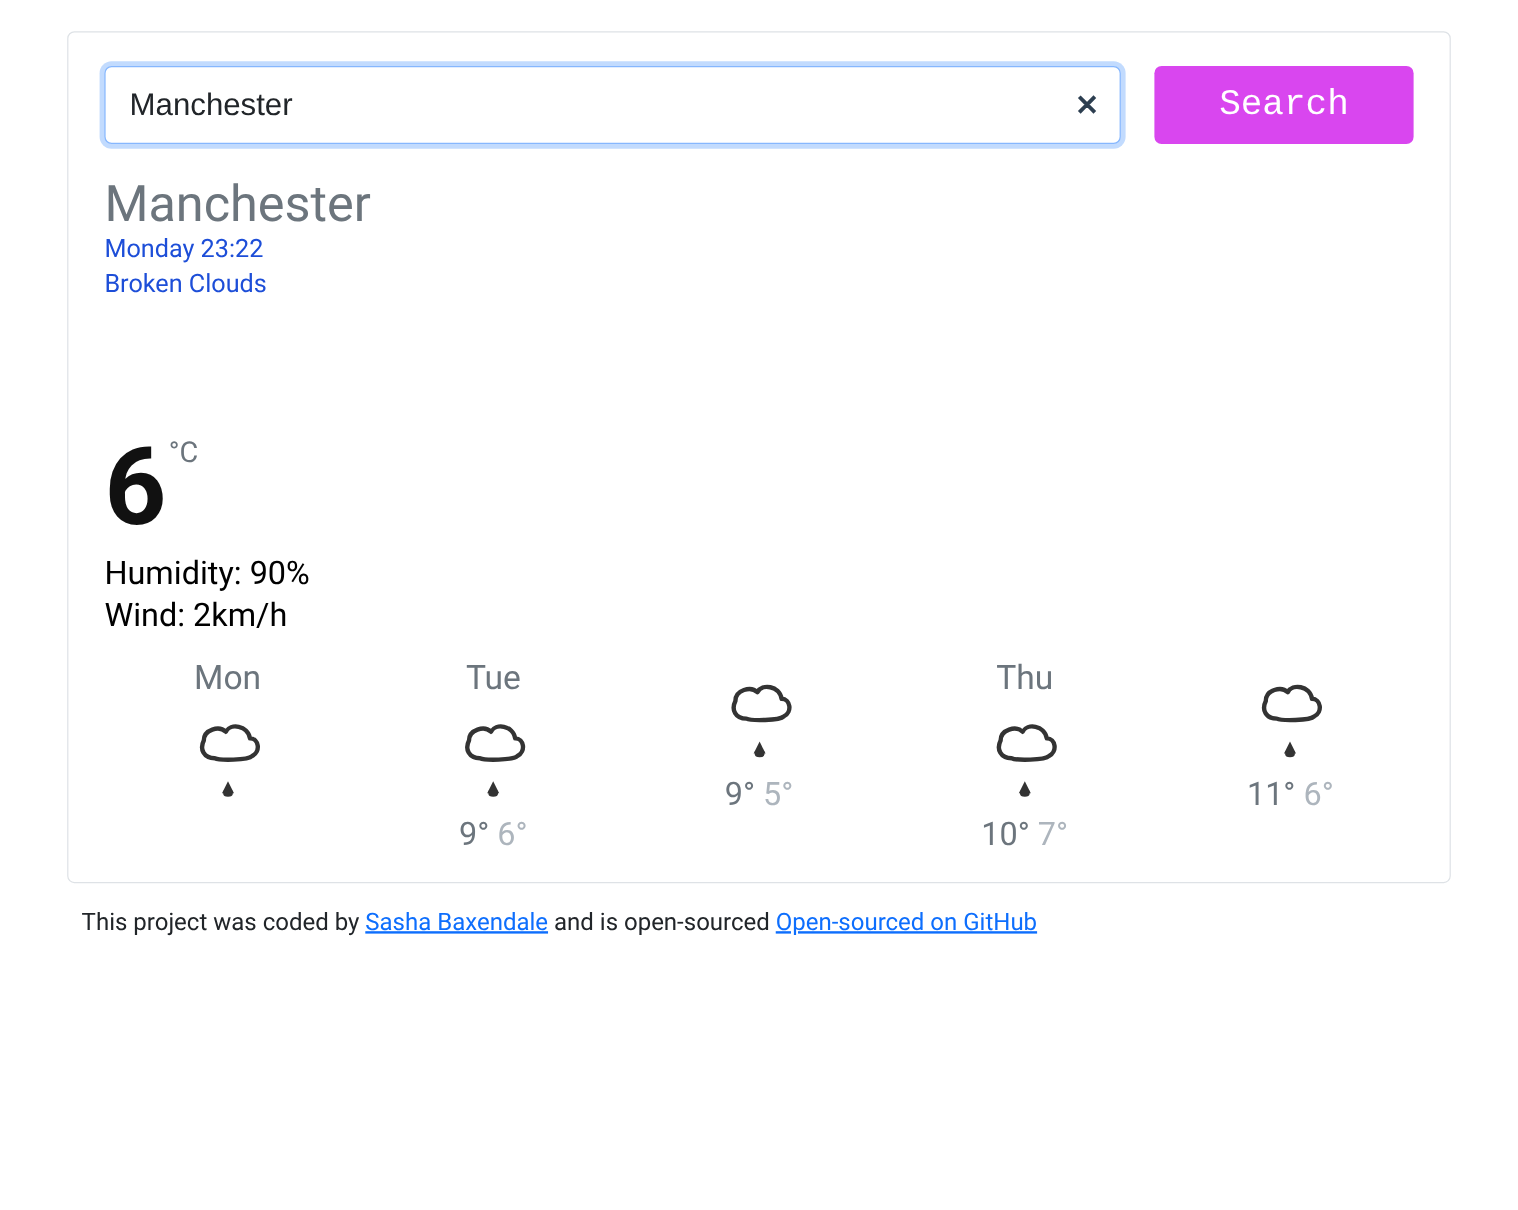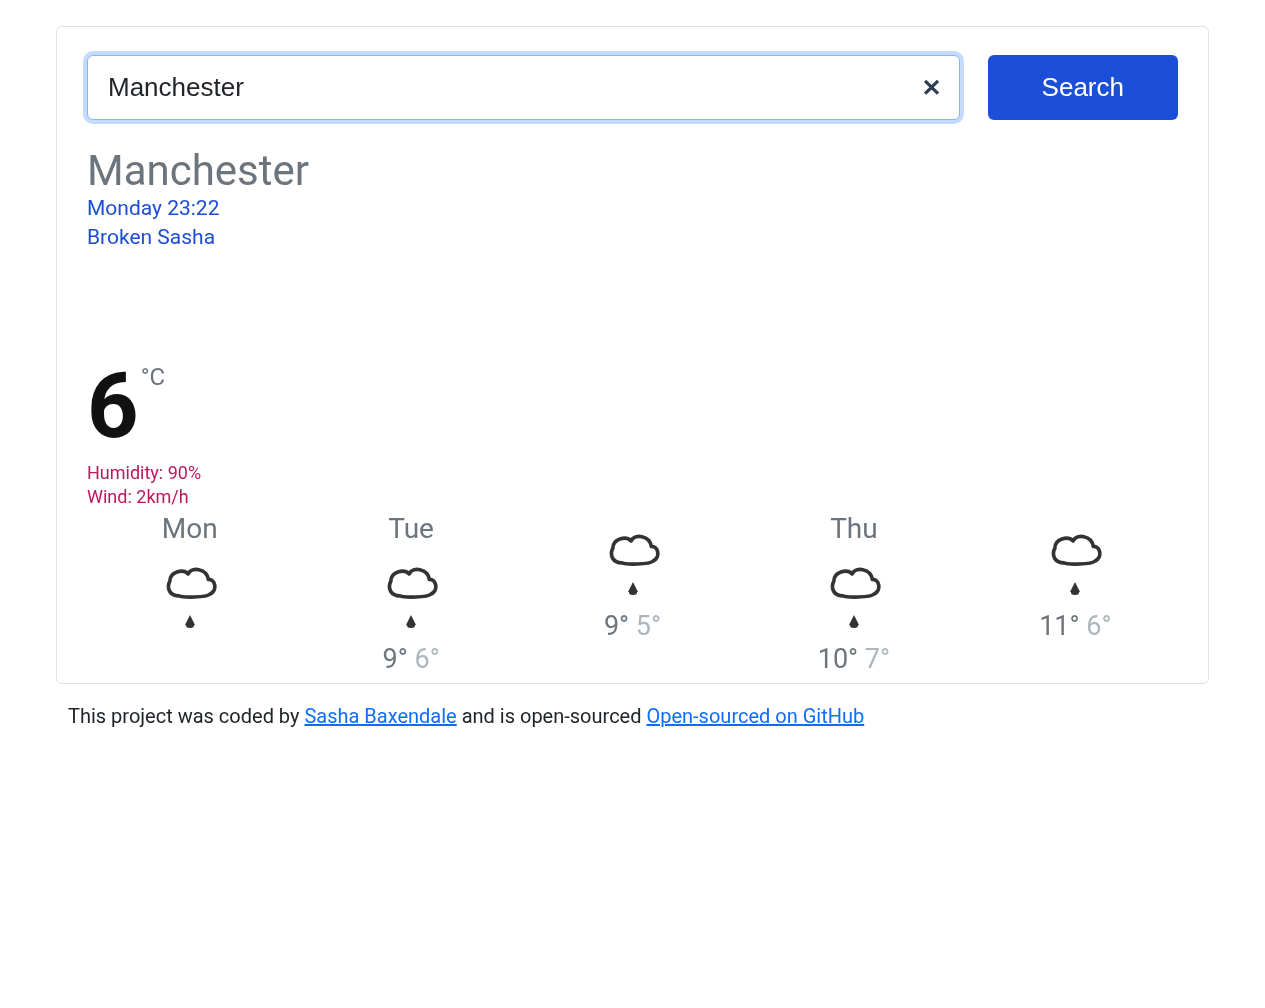--- a/index.html
+++ b/index.html
@@ -10,21 +10,21 @@
     color: #212529;
     font-size: 16px;
   }
   .page {
     padding: 26px 56px 20px 56px;
     max-width: 1265px;
   }
   .card {
     border: 1px solid #dee2e6;
     border-radius: 6px;
-    padding: 28px 30px 8px 30px;
+    padding: 28px 30px 24px 30px;
     background: #fff;
   }
   .search-row {
     display: flex;
     gap: 28px;
     align-items: stretch;
   }
   .search-input-wrap {
     flex: 1;
     position: relative;
@@ -46,28 +46,29 @@
     top: 50%;
     transform: translateY(-50%);
     font-size: 24px;
     color: #2c3e50;
     cursor: pointer;
     line-height: 1;
     font-weight: 700;
     user-select: none;
   }
   .search-btn {
-    background: #1d4ed8;
+    background: #d946ef;
     border: none;
     color: #fff;
-    font-size: 26px;
+    font-size: 30px;
     padding: 0 54px;
     border-radius: 6px;
     cursor: pointer;
     white-space: nowrap;
+    font-family: Liberation Mono, monospace;
   }
   .overview {
     margin-top: 28px;
   }
   .city-name {
     font-size: 42px;
     font-weight: 400;
     color: #6c757d;
     margin: 0;
     line-height: 1.1;
@@ -92,27 +93,27 @@
   .temp-unit {
     font-size: 24px;
     color: #6c757d;
     margin-top: -6px;
     margin-left: 2px;
   }
   .stats {
     margin-top: 16px;
   }
   .stat-line {
-    font-size: 18px;
-    color: #be185d;
+    font-size: 27px;
+    color: #000000;
     line-height: 1.3;
   }
   .forecast {
     display: flex;
-    margin-top: 4px;
+    margin-top: 16px;
     gap: 16px;
   }
   .forecast-col {
     flex: 1;
     text-align: center;
   }
   .fc-day {
     font-size: 28px;
     color: #6c757d;
   }
@@ -178,21 +179,21 @@
       <div class="search-input-wrap">
         <input type="text" class="search-input" value="Manchester" style="">
         <span class="clear-x">✕</span>
       </div>
       <button class="search-btn">Search</button>
     </div>
 
     <div class="overview">
       <h1 class="city-name">Manchester</h1>
       <p class="meta-line">Monday 23:22</p>
-      <p class="meta-line">Broken Sasha</p>
+      <p class="meta-line">Broken Clouds</p>
     </div>
 
     <div class="temp-row">
       <span class="temp-value">6</span>
       <span class="temp-unit">°C</span>
     </div>
 
     <div class="stats">
       <div class="stat-line">Humidity: 90%</div>
       <div class="stat-line">Wind: 2km/h</div>

